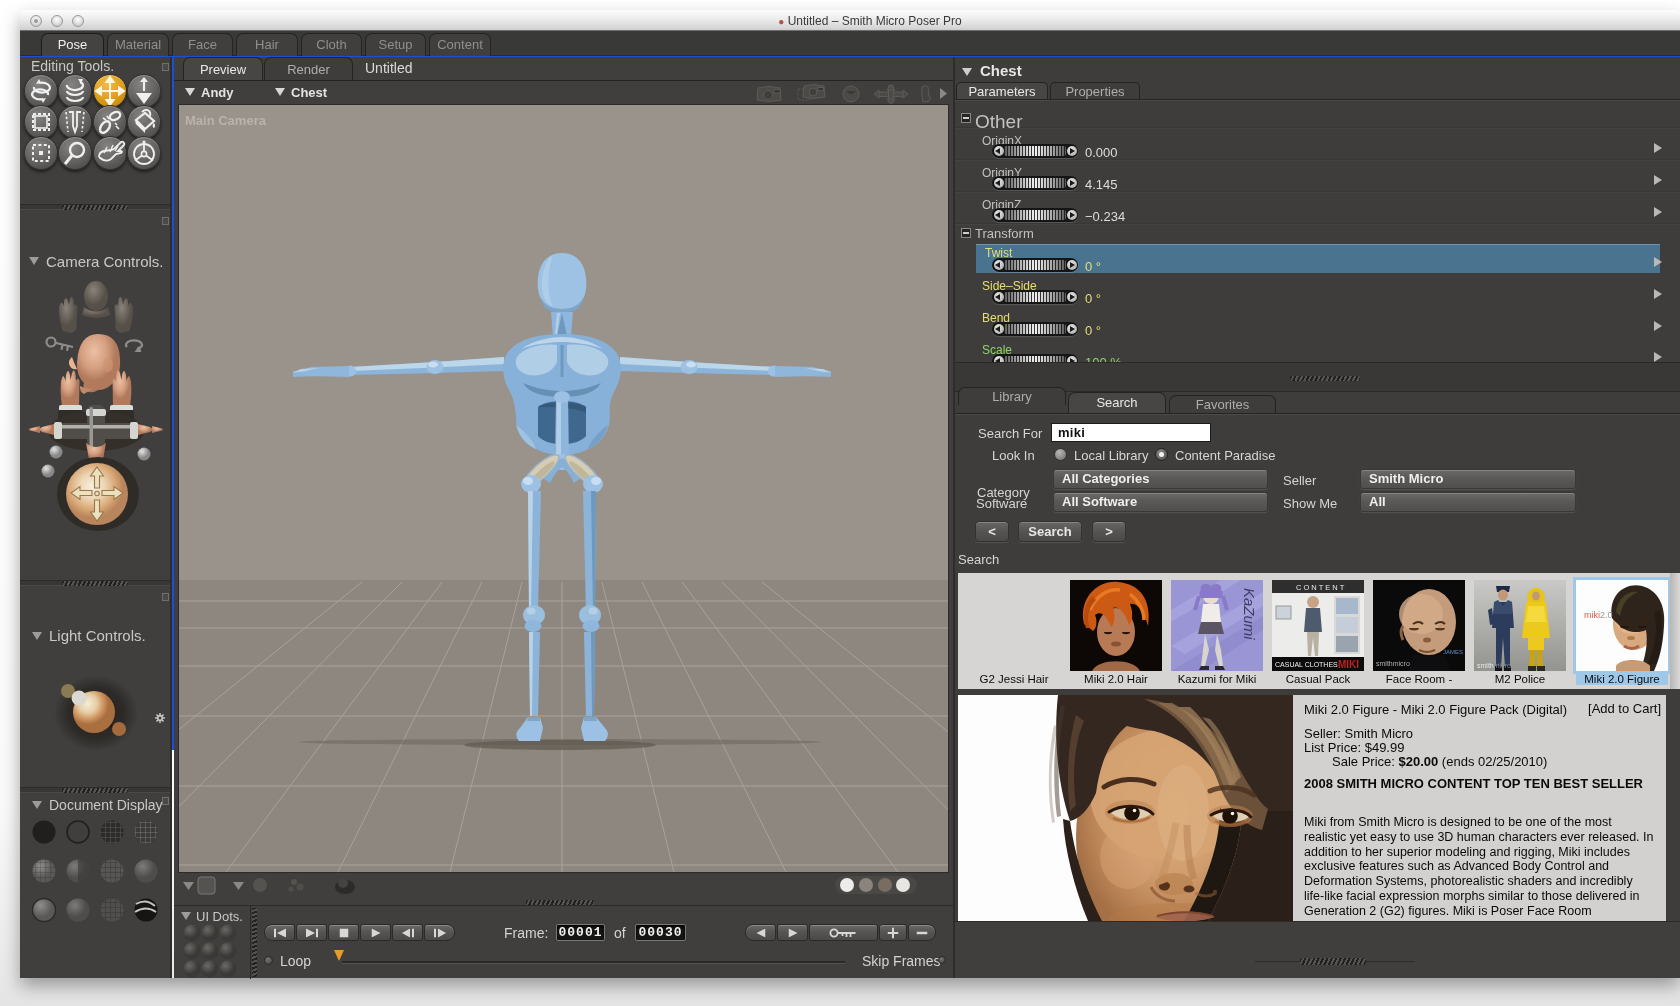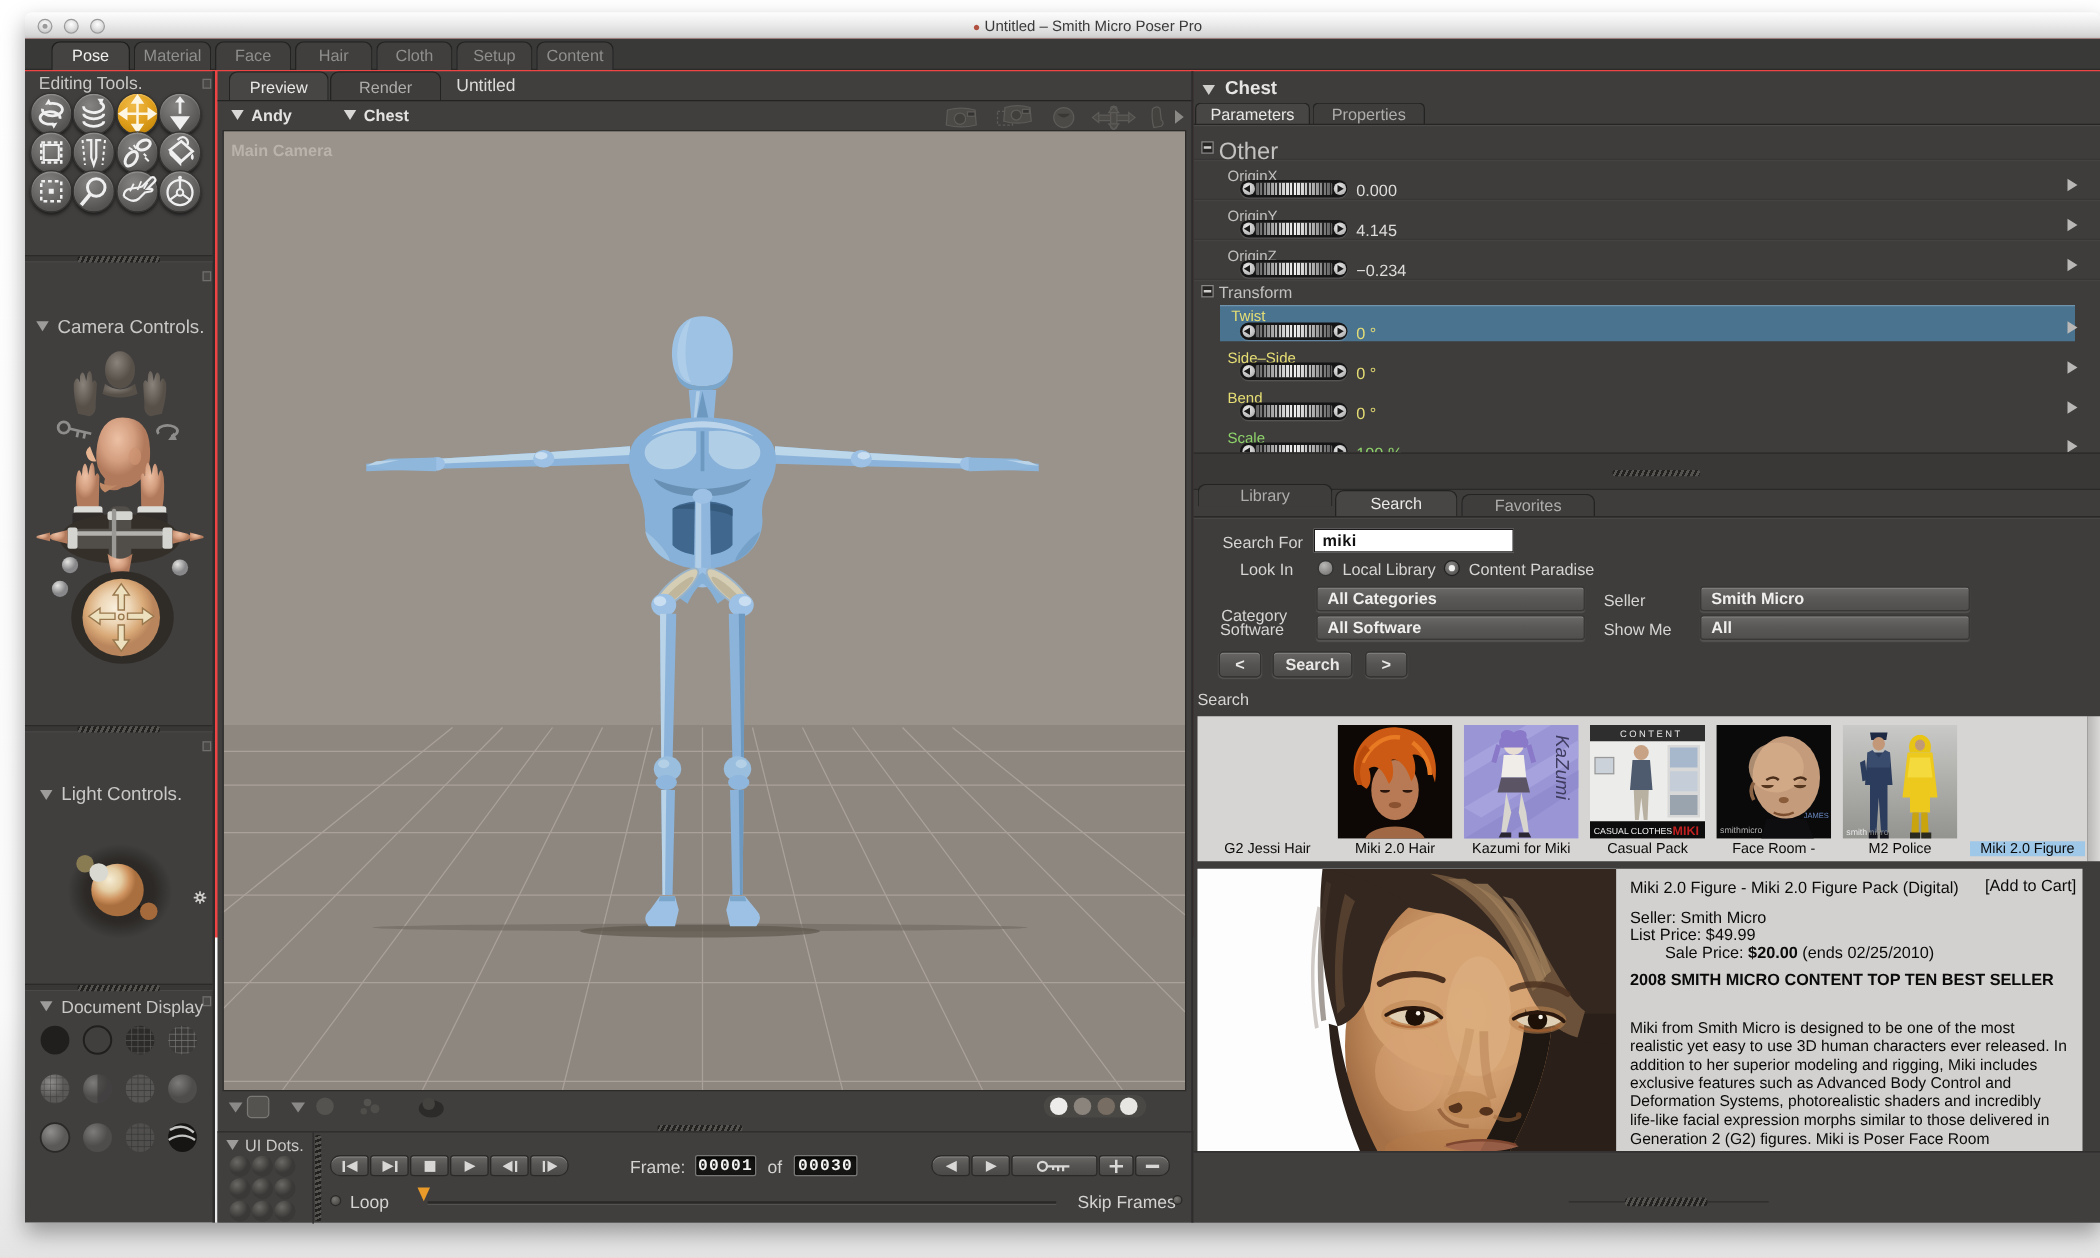--- a/index.html
+++ b/index.html
@@ -13,21 +13,21 @@
   border-radius:5px 5px 0 0;
   background:linear-gradient(180deg,#fdfdfd 0%,#ececec 45%,#d6d6d6 90%,#cbcbcb 100%);
   border-bottom:1px solid #6f6f6f; }
 .tl { position:absolute; top:5px; width:12px; height:12px; border-radius:50%;
   background:radial-gradient(circle at 50% 35%, #fdfdfd 0%, #e3e3e3 45%, #b9b9b9 100%);
   border:1px solid #9a9a9a; }
 #title-text { position:absolute; top:4px; left:20px; width:100%; text-align:center;
   font-size:12px; color:#3a3a3a; }
 #title-text .dot { color:#b05040; font-size:10px; }
 #chrome { position:absolute; left:0; top:21px; width:1660px; height:719px;
-  background:#ef4444; }
+  background:#1d4ed8; }
 
 #maintabs { position:absolute; left:0; top:0; width:100%; height:25px;
   background:#393938; border-bottom:1px solid #2a2a29; }
 .mtab { position:absolute; top:2px; height:23px; border:1px solid #232322;
   border-bottom:none; border-radius:7px 7px 0 0; background:#403f3e;
   color:#8f8f8d; font-size:13px; text-align:center; line-height:22px; }
 .mtab.act { background:#444342; color:#efefed; border-color:#1d1d1c; }
 
 #leftcol { position:absolute; left:0; top:26px; width:152px; height:921px;
   background:#403f3e; border-right:2px solid #2e2d2c; }
@@ -813,20 +813,34 @@
           <ellipse cx="62" cy="16" rx="4" ry="4.5" fill="#c09a76"></ellipse>
           <path d="M52 22 L72 22 L76 58 L70 58 L70 70 L54 70 L54 58 L48 58 Z" fill="#ecc91c"></path>
           <path d="M54 26 L70 26 L72 42 L52 42 Z" fill="#f4da3c"></path>
           <path d="M56 70 L61 70 L61 88 L55 88 Z M63 70 L68 70 L69 88 L63 88 Z" fill="#caa40e"></path>
           <rect x="54" y="86" width="8" height="5" fill="#2a2a20"></rect>
               <rect x="63" y="86" width="8" height="5" fill="#2a2a20"></rect>
           <text x="3" y="88" font-size="7" fill="#e8e8e8" font-family="Liberation Sans">smith<tspan fill="#888">micro</tspan></text>
         </svg></div>
         <div class="tlab" style="left:516px;">M2 Police</div>
 
+        <div class="th" style="left:618px;outline:3px solid #9ec7e8;"><svg width="92" height="91" viewBox="0 0 92 91">
+          <rect width="92" height="91" fill="#fdfdfd"></rect>
+          <ellipse cx="58" cy="44" rx="21" ry="26" fill="#d8a87e"></ellipse>
+          <ellipse cx="56" cy="38" rx="18" ry="16" fill="#e4b88c" opacity=".8"></ellipse>
+          <path d="M36 38 C32 14 50 2 66 6 C82 10 90 26 88 46 C87 64 84 78 78 91 L64 91 C70 76 72 62 70 50 C62 54 50 52 44 46 C40 42 37 40 36 38 Z" fill="#2e241c"></path>
+          <path d="M40 32 C42 18 52 10 62 12 C52 16 46 24 44 36 Z" fill="#484026"></path>
+          <path d="M84 30 C88 48 86 68 80 84 L72 84 C80 66 82 46 78 32 Z" fill="#241b14"></path>
+          <path d="M44 46 a4.5 2.5 0 1 0 9 0 M62 46 a4.5 2.5 0 1 0 9 0" fill="#2a1509"></path>
+          <path d="M43 42 q6 -4 11 0 M61 42 q6 -4 11 0" stroke="#3a2212" stroke-width="2" fill="none"></path>
+          <ellipse cx="55" cy="58" rx="4" ry="2" fill="#b07a50"></ellipse>
+          <path d="M48 66 q8 5 15 0" stroke="#a8644a" stroke-width="3" fill="none"></path>
+          <path d="M40 86 C44 78 68 78 74 86 L74 91 L40 91 Z" fill="#c99a72"></path>
+          <text x="8" y="38" font-size="9" fill="#e05a4a" font-family="Liberation Sans">miki<tspan fill="#999">2.0</tspan></text>
+        </svg></div>
         <div class="tlab sel" style="left:618px;">Miki 2.0 Figure</div>
       </div>
       <div style="position:absolute;left:715px;top:516px;width:10px;height:116px;background:linear-gradient(90deg,#b8b7b5,#d9d8d6);"></div>
 
       <div id="detailimg" style="position:absolute;left:3px;top:638px;width:335px;height:226px;background:#fdfdfd;overflow:hidden;">
         <svg width="335" height="226" viewBox="0 0 335 226">
           <defs>
             <radialGradient id="fskin" cx="48%" cy="40%">
                 <stop offset="0%" stop-color="#dcae81"></stop>
                 <stop offset="50%" stop-color="#d09d6e"></stop>

